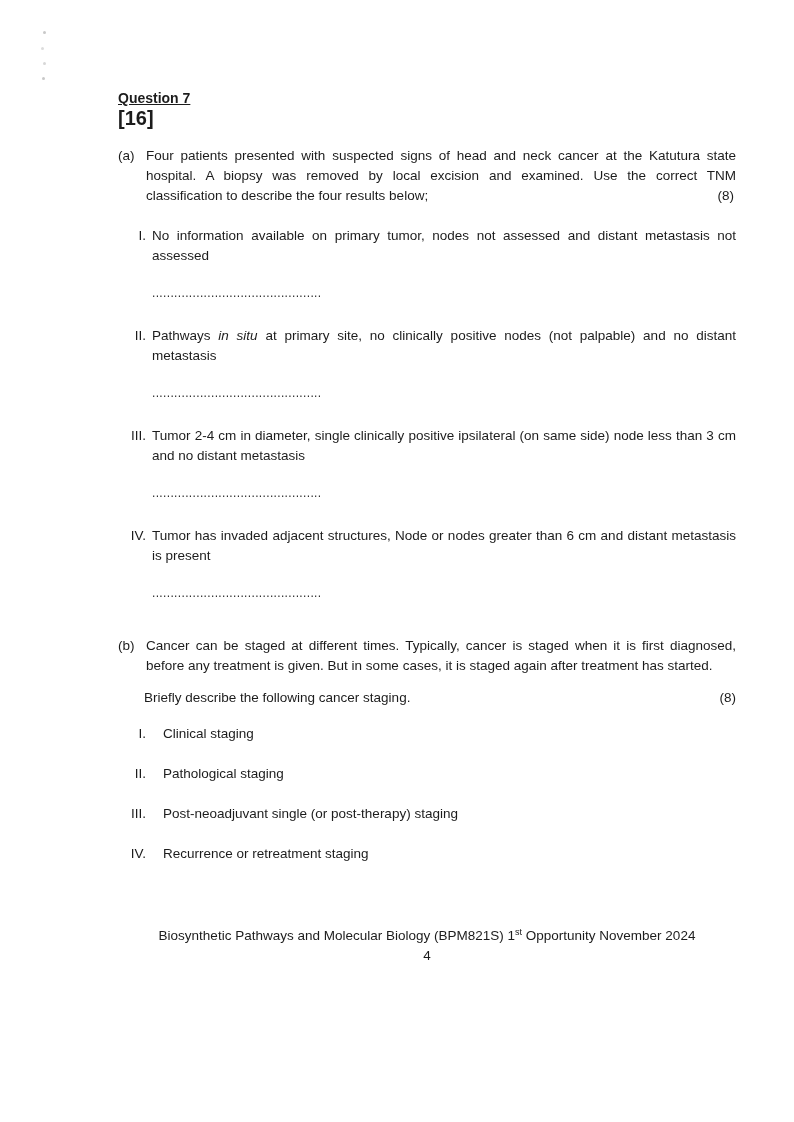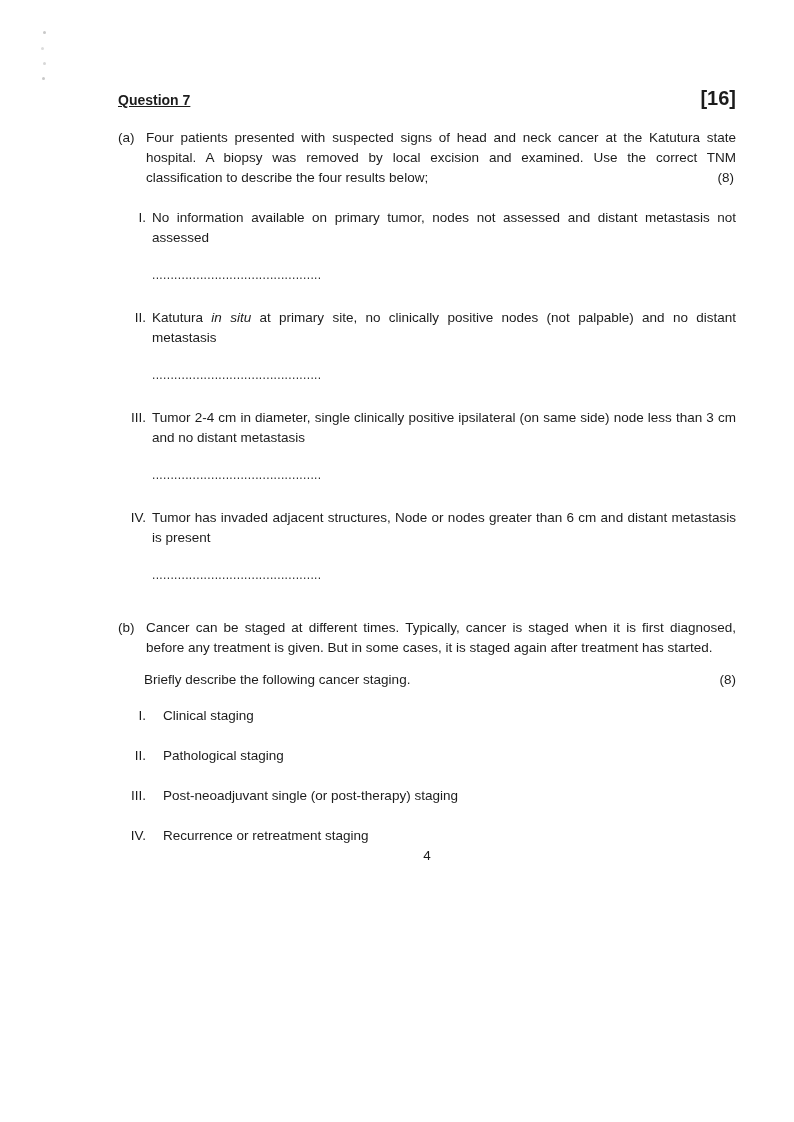--- a/index.html
+++ b/index.html
@@ -22,20 +22,21 @@
   .content {
     position: absolute;
     top: 88px;
     left: 118px;
     width: 618px;
   }
   .heading-row {
     display: flex;
     justify-content: space-between;
     align-items: baseline;
+    flex-direction: column;
   }
   .q-title {
     font-weight: bold;
     text-decoration: underline;
     font-size: 14px;
   }
   .q-marks {
     font-weight: bold;
     font-size: 20px;
   }
@@ -158,21 +159,21 @@
       <div class="item-text">
         <span>No information available on primary tumor, nodes not assessed and distant metastasis not assessed</span><span class="italic"></span><span></span>
       </div>
     </div>
     <div class="answer-line">..............................................</div>
     <div class="spacer-after-line"></div>
 
     <div class="item" style="margin-top:14px;">
       <div class="item-num">II.</div>
       <div class="item-text">
-        <span>Katutura </span><span class="italic">in situ</span><span> at primary site, no clinically positive nodes (not palpable) and no distant metastasis</span>
+        <span>Pathways </span><span class="italic">in situ</span><span> at primary site, no clinically positive nodes (not palpable) and no distant metastasis</span>
       </div>
     </div>
     <div class="answer-line">..............................................</div>
     <div class="spacer-after-line"></div>
 
     <div class="item" style="margin-top:14px;">
       <div class="item-num">III.</div>
       <div class="item-text">
         <span>Tumor 2-4 cm in diameter, single clinically positive ipsilateral (on same side) node less than 3 cm and no distant metastasis</span><span class="italic"></span><span></span>
       </div>
@@ -212,16 +213,19 @@
         <div class="item-num-b">III.</div>
         <div class="item-text" style="text-align:left;">Post-neoadjuvant single (or post-therapy) staging</div>
       </div>
       <div class="item item-b">
         <div class="item-num-b">IV.</div>
         <div class="item-text" style="text-align:left;">Recurrence or retreatment staging</div>
       </div>
     </div>
 
 
+    <div class="footer">
+      <span>Biosynthetic Pathways and Molecular Biology (BPM821S) 1</span><sup>st</sup><span> Opportunity November 2024</span>
+    </div>
     <div class="page-number">4</div>
 
   </div>
 </div>
 
 </body></html>

